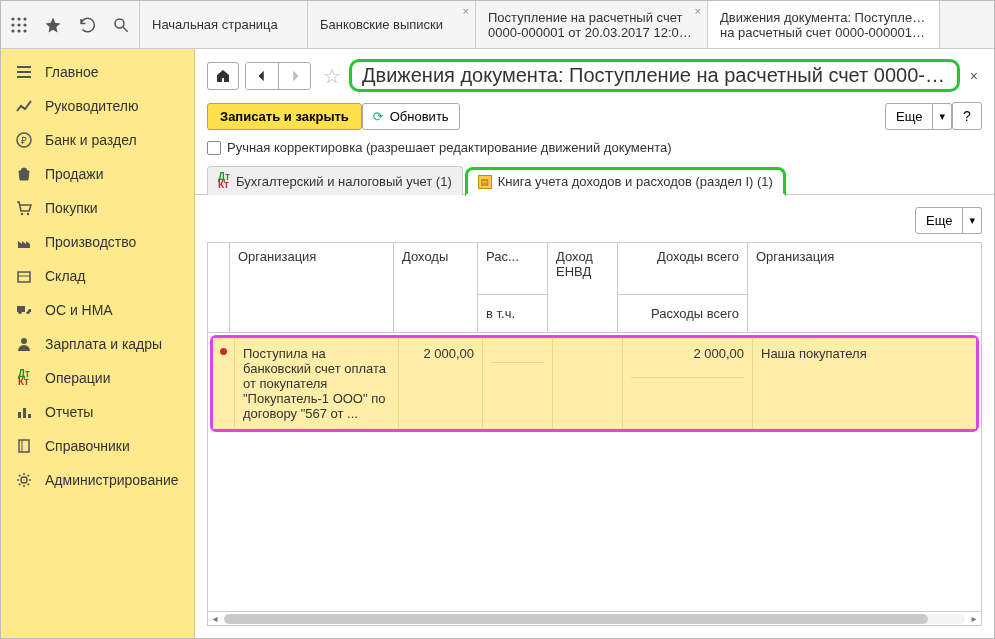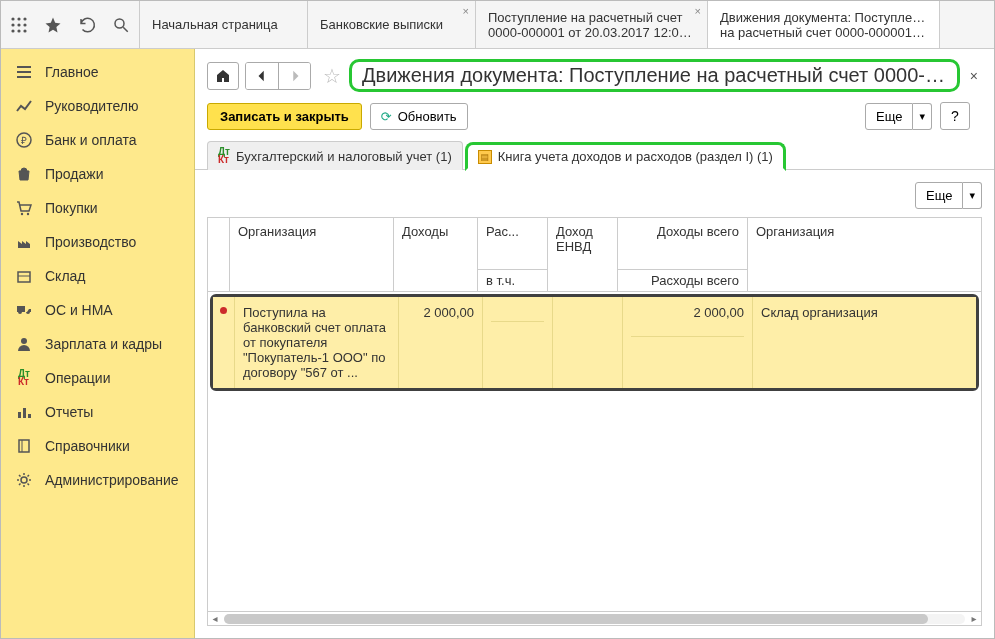--- a/index.html
+++ b/index.html
@@ -33,21 +33,21 @@
   
   .titlebar { display:flex; align-items:center; gap:6px; padding:10px 12px 6px 12px;}
   .nav-btn { border:1px solid #aaa; background:#fff; border-radius:3px; height:28px; min-width:32px; display:flex; align-items:center; justify-content:center; cursor:pointer; font-size:14px;}
   .nav-group { display:flex; border:1px solid #aaa; border-radius:3px; overflow:hidden; height:28px;}
   .nav-group .part { width:32px; display:flex; align-items:center; justify-content:center; cursor:pointer; background:#fff;}
   .nav-group .part + .part { border-left:1px solid #aaa;}
   .star-btn { width:22px; height:22px; color:#bbb; display:flex; align-items:center; justify-content:center; cursor:pointer; font-size:20px; margin-left:4px;}
   .title-box { flex:1; border:3px solid #27c733; border-radius:10px; padding:2px 10px; font-size:20px; white-space:nowrap; overflow:hidden; text-overflow:ellipsis; color:#333;}
   .close-x { font-size:14px; color:#555; cursor:pointer; padding:0 4px;}
   
-  .toolbar { display:flex; align-items:center; gap:8px; padding:4px 24px 10px 12px;}
+  .toolbar { display:flex; align-items:center; gap:0; padding:4px 12px 10px 12px;}
   .btn-yellow { background:#ffe14d; border:1px solid #c9a900; border-radius:3px; padding:5px 12px; font-weight:bold; cursor:pointer; font-size:13px;}
   .btn-white { background:#fff; border:1px solid #aaa; border-radius:3px; padding:5px 10px; cursor:pointer; font-size:13px; display:flex; align-items:center; gap:6px;}
   .refresh-ic { color:#2a8; font-size:13px;}
   .spacer { flex:1;}
   .more-group { display:flex;}
   .more-btn { background:#fff; border:1px solid #aaa; border-radius:3px 0 0 3px; padding:5px 10px; cursor:pointer; font-size:13px;}
   .more-drop { background:#fff; border:1px solid #aaa; border-left:none; border-radius:0 3px 3px 0; padding:5px 6px; cursor:pointer; font-size:11px;}
   .help-btn { background:#fff; border:1px solid #aaa; border-radius:3px; width:30px; height:28px; display:flex; align-items:center; justify-content:center; cursor:pointer; font-size:14px;}
   
   .check-row { display:flex; align-items:center; gap:6px; padding:0 12px 10px 12px; font-size:13px; color:#333;}
@@ -61,31 +61,31 @@
   .subtab-ic1 .k { color:#cc2b2b; display:block;}
   .subtab-ic2 { width:14px; height:14px; background:#ffc94d; border:1px solid #c98c00; display:flex; align-items:center; justify-content:center; font-size:9px; color:#a36b00;}
   
   .content { flex:1; padding:12px; min-height:0; display:flex; flex-direction:column;}
   .content-toolbar { display:flex; justify-content:flex-end; margin-bottom:8px;}
   
   .table-wrap { border:1px solid #ccc; flex:1; overflow:hidden; display:flex; flex-direction:column; min-height:0;}
   .thead { display:flex; background:#fff; border-bottom:1px solid #ccc;}
   .th { border-right:1px solid #ccc; padding:6px 8px; font-size:13px; color:#333;}
   .th-group { display:flex; flex-direction:column;}
-  .th-sub { border-top:1px solid #ccc; padding:3px 8px; font-size:13px;}
+  .th-sub { border-top:1px solid #ccc; padding:11px 8px; font-size:13px;}
   .col-marker { width:22px;}
   .col-desc { width:164px;}
   .col-inc { width:84px; text-align:left;}
   .col-exp { width:70px;gap:24px;}
   .col-envd { width:70px;}
   .col-totals { width:130px; text-align:right;gap:24px;}
   .col-org { flex:1; border-right:none;}
   
   .tbody { flex:1; overflow:auto;}
-  .trow { display:flex; border:3px solid #404040; border-radius:6px; margin:2px; align-items:stretch;}
+  .trow { display:flex; border:3px solid #d946ef; border-radius:6px; margin:2px; align-items:stretch;}
   .td { border-right:1px solid #e8d98a; padding:8px; font-size:13px; background:#feeea8;}
   .td.col-marker { display:flex; align-items:flex-start; justify-content:center; padding-top:10px; padding-left:4px; padding-right:4px;}
   .dot { width:7px; height:7px; border-radius:50%; background:#cc2b2b;}
   .td.col-inc { text-align:right;}
   .td.col-totals { text-align:right;}
   .td.col-org { border-right:none;}
   .cell-sub { border-top:1px solid #e8d98a; margin-top:16px; padding-top:6px; min-height:18px;}
   
   .hscroll { height:14px; border-top:1px solid #ccc; display:flex; align-items:center; background:#fff; position:relative;}
   .hs-btn { width:14px; height:14px; display:flex; align-items:center; justify-content:center; font-size:10px; color:#777; cursor:pointer;}
@@ -170,21 +170,21 @@
           </span>
         <span>Руководителю</span>
       </div>
       <div class="side-item">
         <span class="side-icon">
             <svg width="16" height="16" viewBox="0 0 16 16">
               <circle cx="8" cy="8" r="7" fill="none" stroke="#555" stroke-width="1.5"></circle>
               <text x="8" y="12" text-anchor="middle" font-size="10" fill="#555">₽</text>
             </svg>
           </span>
-        <span>Банк и оплата</span>
+        <span>Банк и раздел</span>
       </div>
       <div class="side-item">
         <span class="side-icon">
             <svg width="16" height="16" viewBox="0 0 16 16">
               <path fill="#555" d="M3 5h10l-1 9H4zM5 5a3 3 0 0 1 6 0" fill-opacity="1" stroke="#555" stroke-width="1" fill-rule="evenodd"></path>
             </svg>
           </span>
         <span>Продажи</span>
       </div>
       <div class="side-item">
@@ -302,20 +302,24 @@
           <span>Обновить</span>
         </button>
         <div class="spacer"></div>
         <div class="more-group">
           <button class="more-btn">Еще</button>
           <button class="more-drop">▾</button>
         </div>
         <button class="help-btn">?</button>
       </div>
 
+      <div class="check-row">
+        <div class="checkbox"></div>
+        <span>Ручная корректировка (разрешает редактирование движений документа)</span>
+      </div>
 
       <div class="subtabs">
         <div class="subtab">
           <span class="subtab-ic1">
               <span class="d">Дт</span>
               <span class="k">Кт</span>
             </span>
           <span>Бухгалтерский и налоговый учет (1)</span>
         </div>
         <div class="subtab active">
@@ -357,21 +361,21 @@
               <div class="td col-inc">2 000,00</div>
               <div class="td col-exp">
                 <div></div>
                 <div class="cell-sub"></div>
               </div>
               <div class="td col-envd"></div>
               <div class="td col-totals">
                 <div>2 000,00</div>
                 <div class="cell-sub"></div>
               </div>
-              <div class="td col-org">Склад организация</div>
+              <div class="td col-org">Наша покупателя</div>
             </div>
           </div>
           <div class="hscroll">
             <div class="hs-btn">◂</div>
             <div class="hs-track">
                 <div class="hs-thumb"></div>
               </div>
             <div class="hs-btn">▸</div>
           </div>
         </div>

